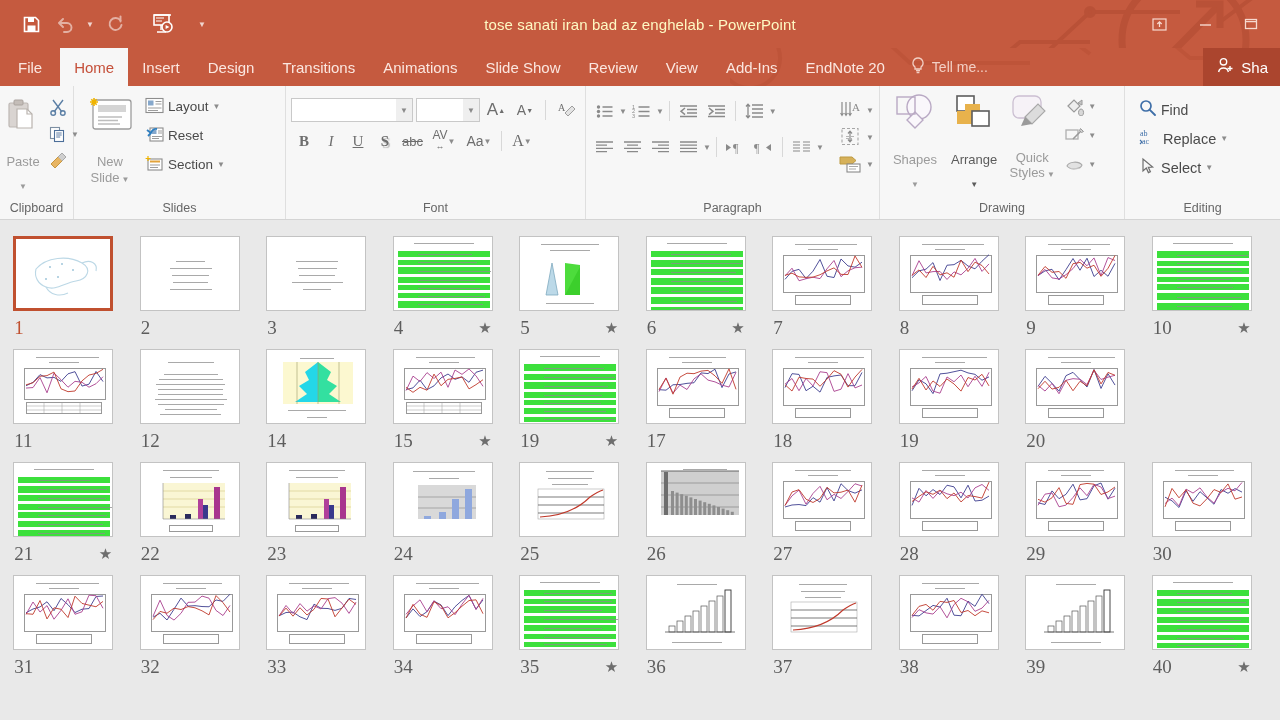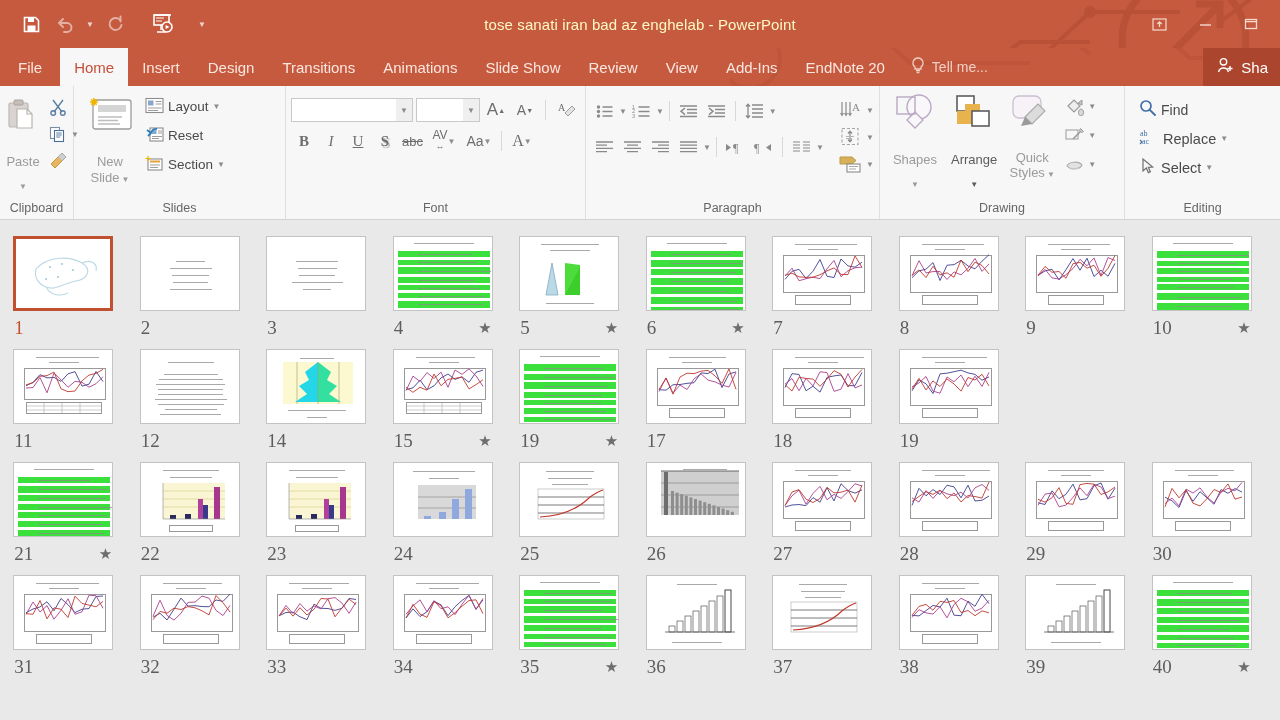--- a/index.html
+++ b/index.html
@@ -1076,20 +1076,39 @@
                 <path d="M12 38.98875092700473 L19 28.308378491629263 L26 39.968633260123895 L33 30.937652765514212 L40 36.471754718289596 L47 29.059975251369906 L54 33.931441043612175 L61 41.12299464783864 L68 27.535092169014387 L75 30.003054508904462 L82 24.293747618299676 L89 35.90309866074531" fill="none" stroke="#c0392b" stroke-width=".9"></path>
               </svg>
               <div class="tplot" style="left:22px;top:58px;width:56px;height:10px;"></div>
             </div>
           </div>
           <div class="meta">
             <span class="snum">19</span>
             <span class="star hidden">★</span>
           </div>
         </div>
+        <div class="scell">
+          <div class="thumb-wrap">
+            <div class="thumb">
+              <div class="tline" style="top:7px;left:22px;width:67px;"></div>
+              <div class="tline" style="top:12px;left:35px;width:30px;"></div>
+              <div class="tplot" style="left:10px;top:18px;width:82px;height:38px;"></div>
+              <svg width="100" height="75" viewBox="0 0 100 75" style="position:absolute;left:0;top:0;">
+                <path d="M12 36.39622686029179 L19 26.35777675579302 L26 33.25947643446561 L33 41.201138612307844 L40 25.653487581491937 L47 22.343886248519993 L54 29.582827260228804 L61 37.0231878050743 L68 19.493831294915434 L75 38.44273722227954 L82 23.767958781972993 L89 35.0462388929649" fill="none" stroke="#3d3d8f" stroke-width=".9"></path>
+                <path d="M12 35.34444397990592 L19 41.0462388929649 L26 33.42307390104979 L33 43.71296251645545 L40 30.308910808330985 L47 28.65865590559406 L54 29.270924792929144 L61 34.518999279912165 L68 20.309693943129968 L75 29.451475874878817 L82 27.161861160690023 L89 25.26870483921666" fill="none" stroke="#a93f8f" stroke-width=".9"></path>
+                <path d="M12 38.75430747021164 L19 31.26870483921666 L26 39.08316076677583 L33 37.32752849314711 L40 30.268005570798415 L47 40.73588202895189 L54 31.28255759685853 L61 35.809892476235106 L68 19.801604381994547 L75 33.923597857073766 L82 22.449587005314243 L89 25.304269685430334" fill="none" stroke="#c0392b" stroke-width=".9"></path>
+              </svg>
+              <div class="tplot" style="left:22px;top:58px;width:56px;height:10px;"></div>
+            </div>
+          </div>
+          <div class="meta">
+            <span class="snum">20</span>
+            <span class="star hidden">★</span>
+          </div>
+        </div>
       </div>
       <div class="srow">
         <div class="scell">
           <div class="thumb-wrap">
             <div class="thumb">
               <div class="tline" style="top:6px;left:20px;width:60px;"></div>
               <div class="tband" style="left:4px;top:14px;width:92px;height:6px;"></div>
               <div class="tline" style="top:17px;left:24px;width:52px;"></div>
               <div class="tband" style="left:4px;top:22.6px;width:92px;height:7px;"></div>
               <div class="tline" style="top:26.1px;left:24px;width:69px;"></div>

